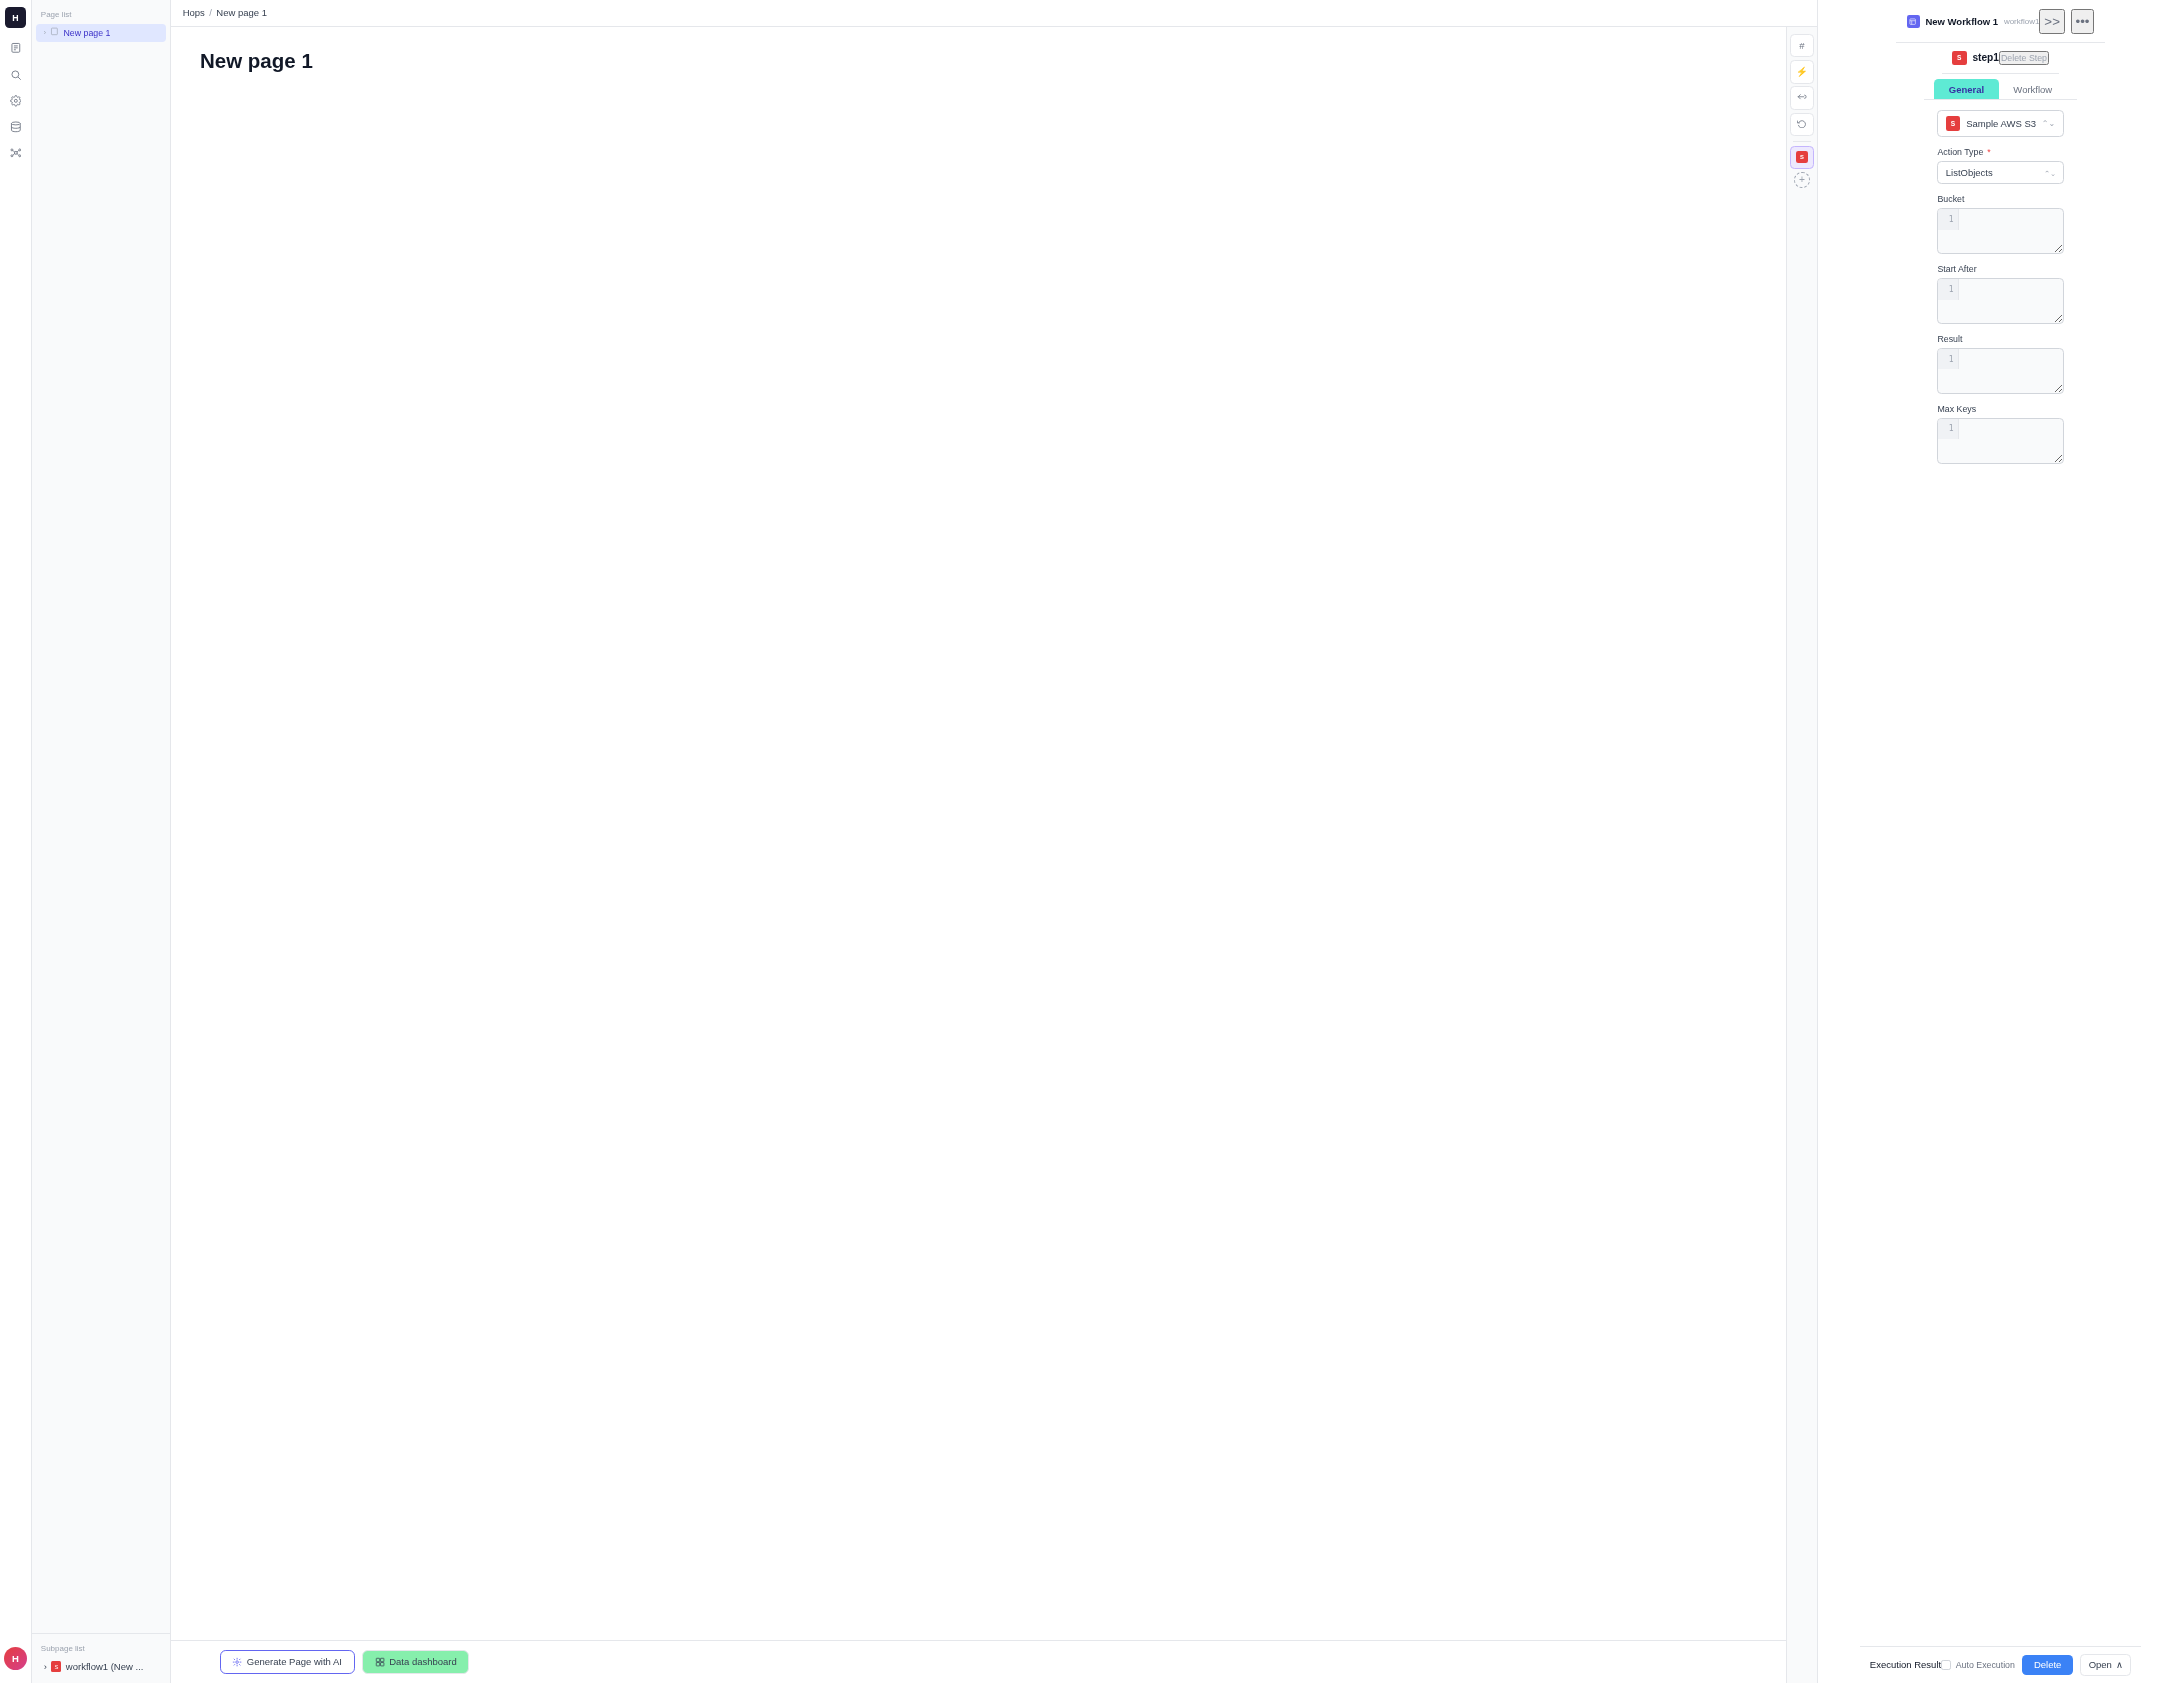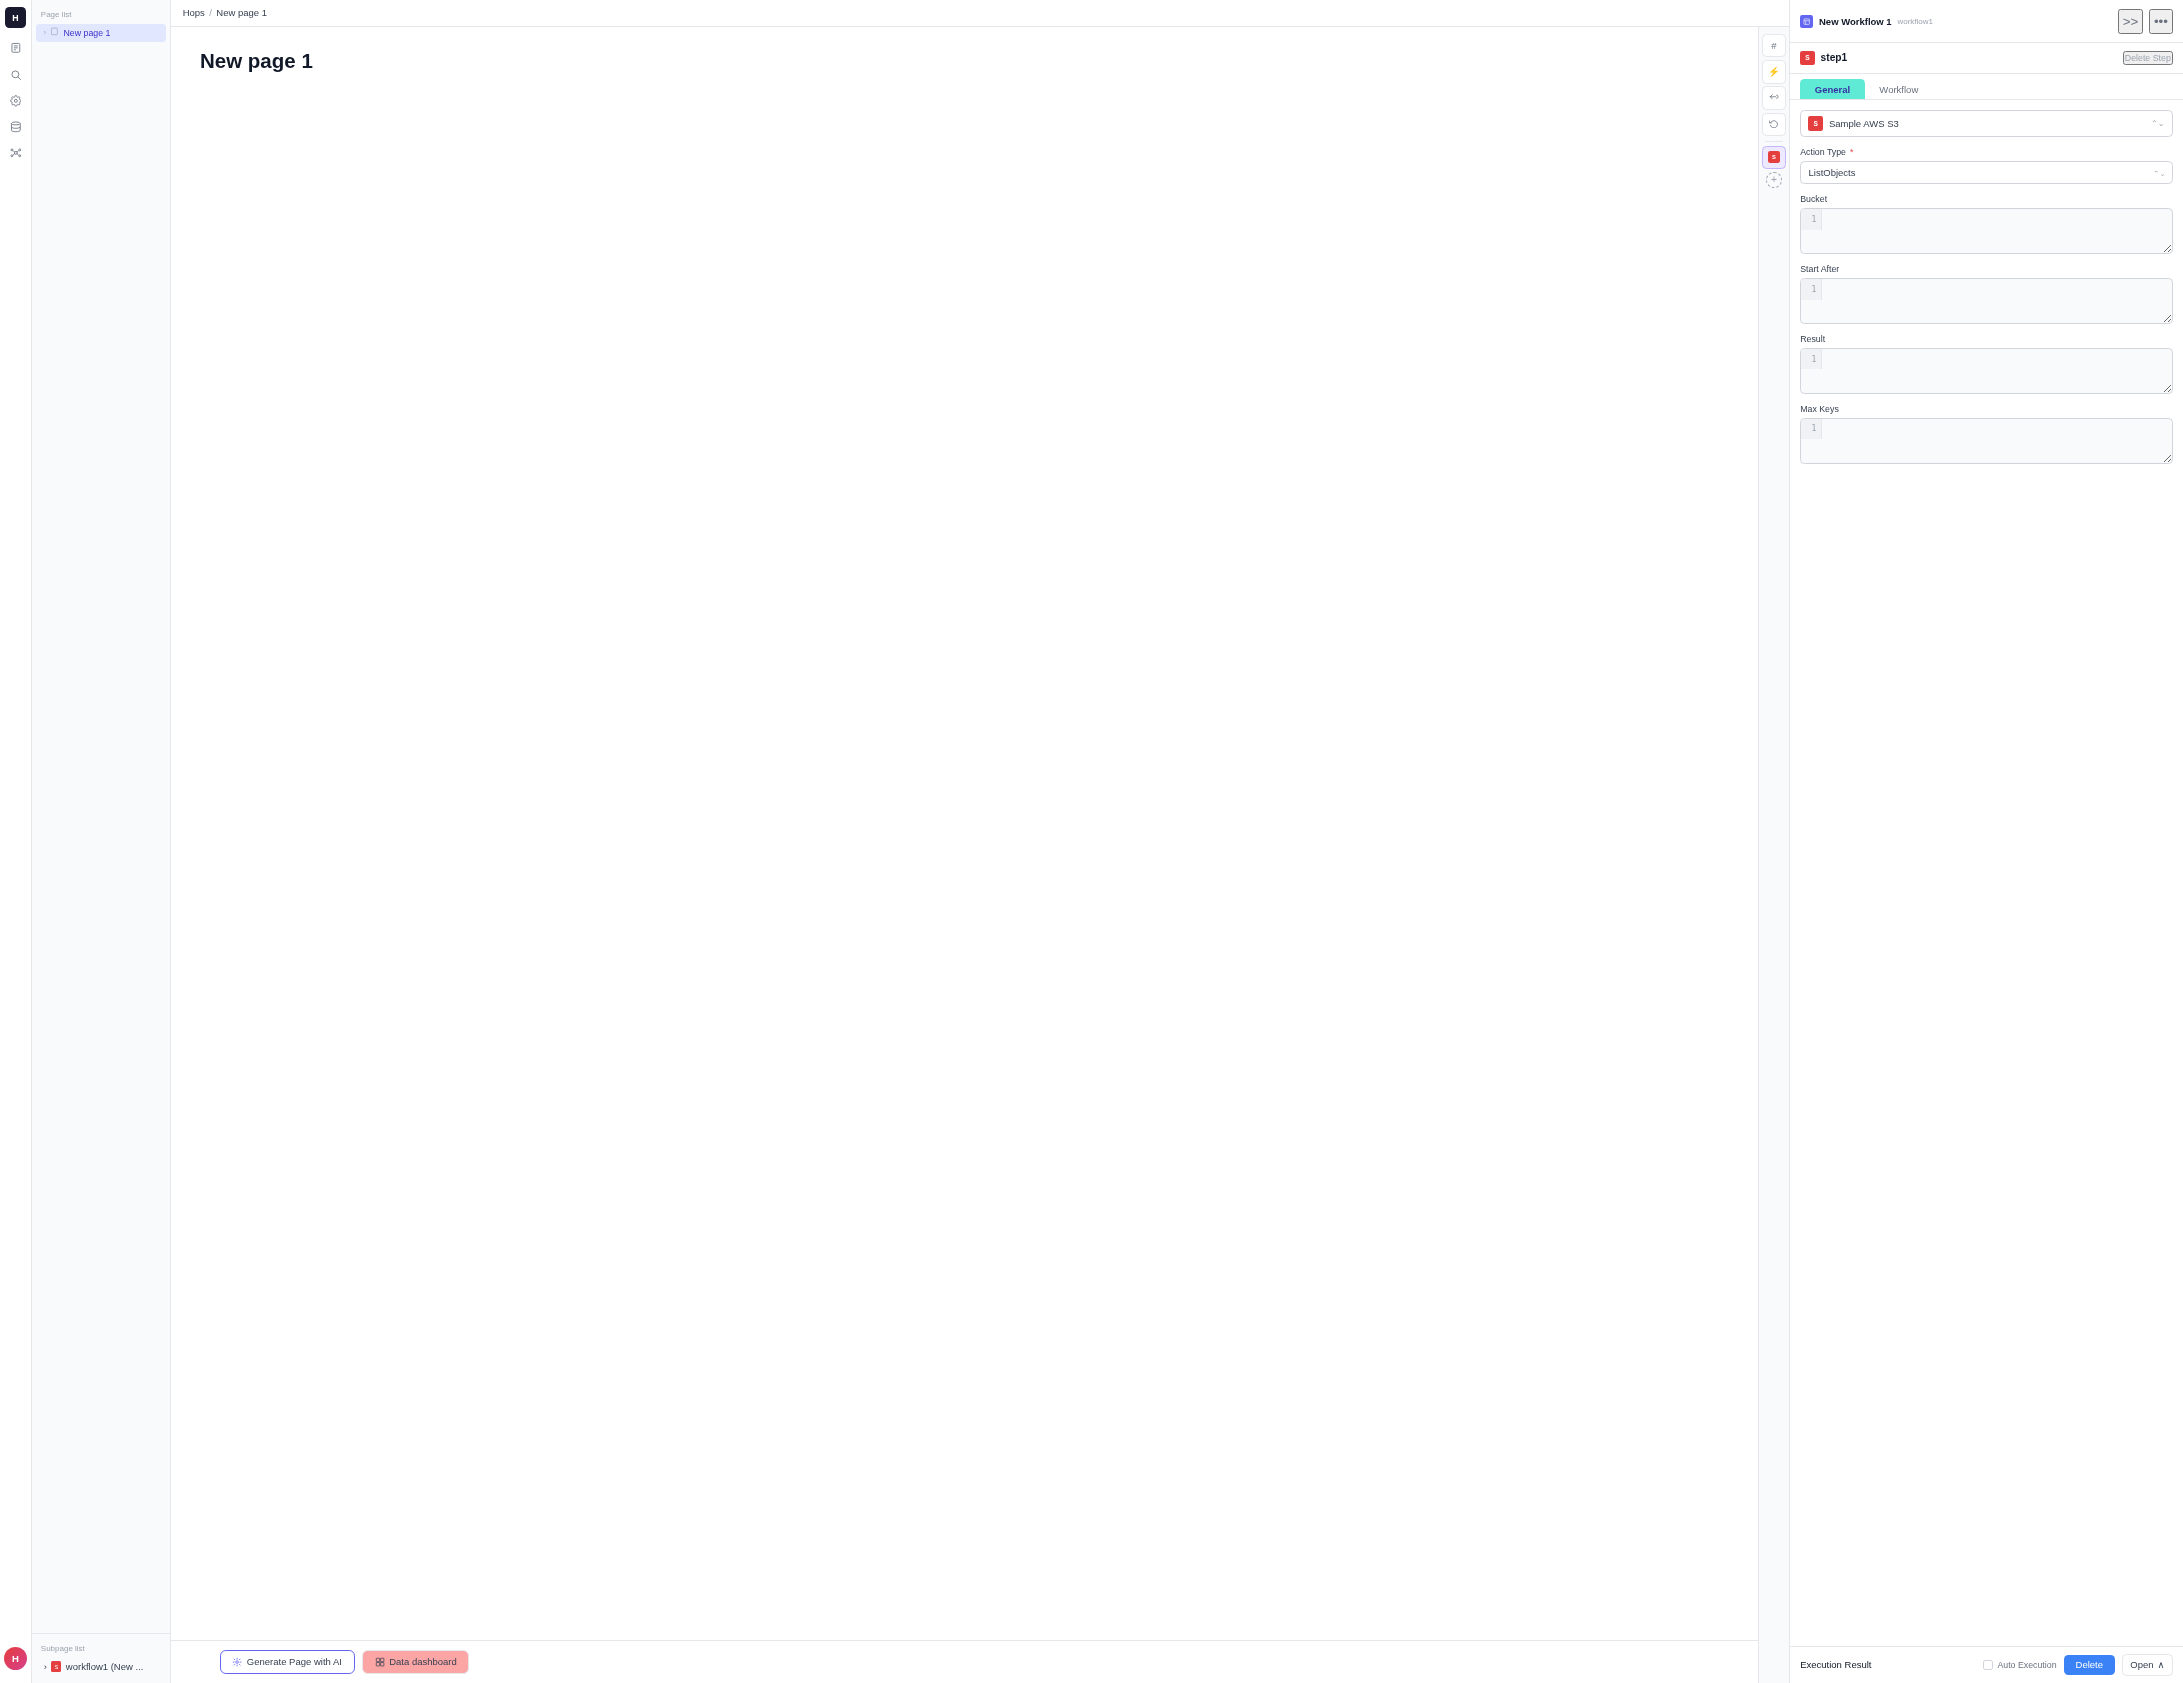--- a/index.html
+++ b/index.html
@@ -205,21 +205,21 @@
       font-weight: 500;
       margin-left: 34px;
     }
     .footer-btn {
       display: flex;
       align-items: center;
       gap: 4.4px;
       padding: 5.8px 11.7px;
       border-radius: 5.8px;
       border: 0.7px solid #e5e7eb;
-      background: #fca5a5;
+      background: #86efac;
       color: #374151;
       cursor: pointer;
       font-size: 9.5px;
     }
 
     
     .right-toolbar {
       width: 31px;
       background: #f9fafb;
       border-left: 0.7px solid #e5e7eb;
@@ -262,26 +262,27 @@
       align-items: center;
       justify-content: center;
       color: #9ca3af;
       cursor: pointer;
       font-size: 10.2px;
       background: transparent;
     }
 
     
     .workflow-panel {
-      width: 394px;
+      width: 366px;
       background: #fff;
       border-left: 0.7px solid #e5e7eb;
       display: flex;
       flex-direction: column;
       flex-shrink: 0;
+      align-items: center;
     }
     .workflow-header {
       display: flex;
       align-items: center;
       justify-content: space-between;
       padding: 8.8px 10.2px;
       border-bottom: 0.7px solid #e5e7eb;
     }
     .workflow-title-area {
       display: flex;

